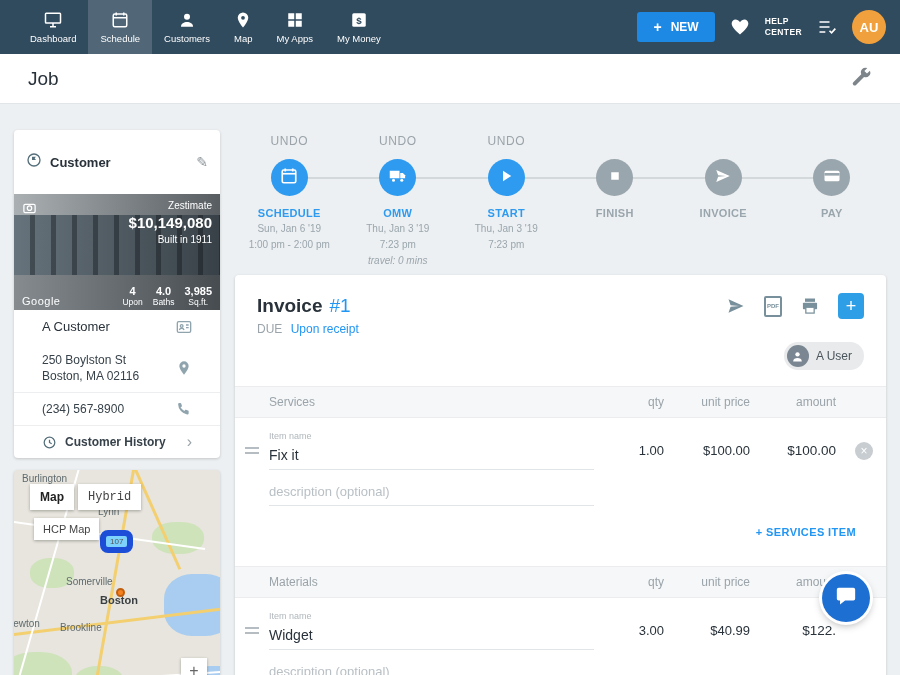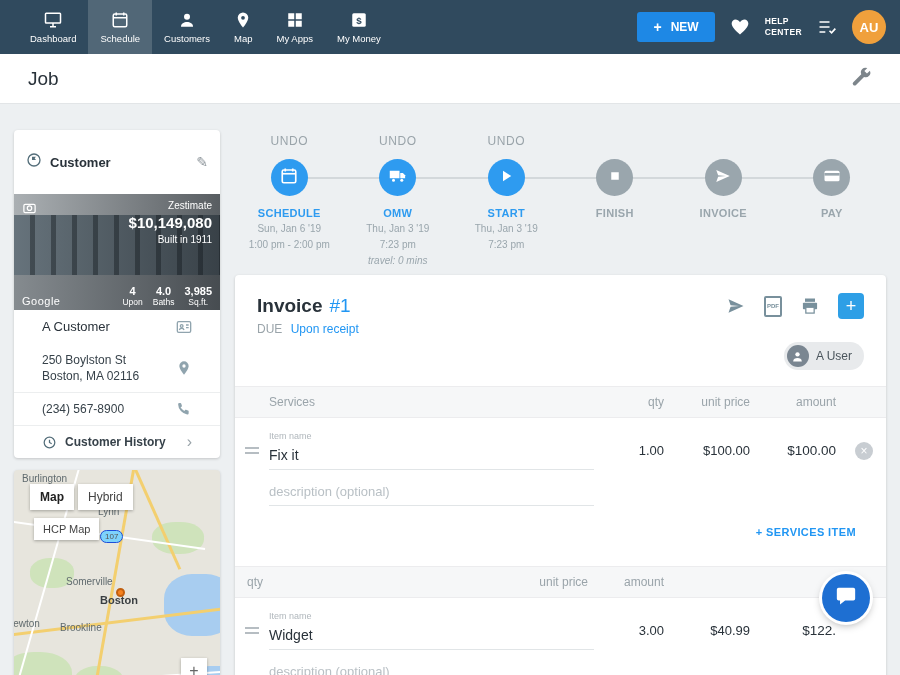--- a/index.html
+++ b/index.html
@@ -66,21 +66,21 @@
   .chev { margin-left:auto; color:#9aa4aa; font-size:16px; line-height:1; }
 
   
   .map-card { position:relative; height:247px; overflow:hidden; border-radius:4px; background:#e7e5dd; box-shadow:0 1px 3px rgba(0,0,0,.18); }
   .green { position:absolute; background:#cfe3bb; border-radius:45%; }
   .water { position:absolute; background:#a8cdf0; border-radius:40%; }
   .road { position:absolute; background:#fff; }
   .road.y { background:#f3cf6f; }
   .mlabel { position:absolute; font-size:10px; color:#5f6a6e; white-space:nowrap; }
   .mlabel.big { font-size:11px; font-weight:bold; color:#3a3f42; }
-  .shield { position:absolute; font-size:8px; color:#555; background:#7dd3fc; border:1px solid #1d4ed8; border-radius:8px; padding:0 4px; line-height:11px; }
+  .shield { position:absolute; font-size:8px; color:#555; background:#7dd3fc; border:6px solid #1d4ed8; border-radius:8px; padding:0 4px; line-height:11px; }
   .marker { position:absolute; width:9px; height:9px; border-radius:50%; background:#f5821f; border:2px solid #c25f0e; }
   .mbtn { position:absolute; background:#fff; box-shadow:0 1px 3px rgba(0,0,0,.3); font-size:12px; color:#444; padding:6px 10px; cursor:pointer; }
   .mbtn.bold { font-weight:bold; color:#222; }
   .mbtn.small { font-size:11px; padding:5px 9px; }
   .zbtn { position:absolute; width:26px; height:26px; background:#fff; box-shadow:0 1px 3px rgba(0,0,0,.3); color:#666; font-size:16px; display:flex; align-items:center; justify-content:center; cursor:pointer; }
 
   
   .main { flex:1; display:flex; flex-direction:column; }
   .timeline { padding-top:4px; }
   .steps { display:flex; position:relative; }
@@ -349,21 +349,21 @@
         <span class="shield" style="left:86px; top:60px;">107</span>
         <span class="mlabel" style="left:52px; top:106px;">Somerville</span>
         <span class="mlabel big" style="left:86px; top:124px;">Boston</span>
         <span class="mlabel" style="left:-8px; top:148px;">Newton</span>
         <span class="mlabel" style="left:46px; top:152px;">Brookline</span>
         <span class="mlabel" style="left:130px; top:214px;">Quincy</span>
         <span class="mlabel" style="left:24px; top:226px;">Dedham</span>
         <span class="marker" style="left:102px; top:118px;"></span>
 
         <div class="mbtn bold" style="left:16px; top:14px;">Map</div>
-        <div class="mbtn" style="left:64px; top:14px;">Hybrid</div>
+        <div class="mbtn" style="left:64px; top:14px;font-family:Liberation Mono, monospace;">Hybrid</div>
         <div class="mbtn small" style="left:20px; top:48px;">HCP Map</div>
 
         <div class="zbtn" style="right:13px; top:188px;">+</div>
         <div class="zbtn" style="right:13px; top:220px;">−</div>
       </div>
     </div>
 
     <div class="main">
 
       <div class="timeline">
@@ -504,20 +504,21 @@
           <span class="remove">×</span>
         </div>
         <div class="igrid desc-row">
           <input class="txt-input" placeholder="description (optional)" style="">
         </div>
         <div class="add-row">
           <span class="add-link">+ SERVICES ITEM</span>
         </div>
 
         <div class="igrid sec-header">
+          <span class="sec-title">Materials</span>
           <span class="coltxt">qty</span>
           <span class="coltxt">unit price</span>
           <span class="coltxt">amount</span>
           <span></span>
         </div>
         <div class="igrid item-row">
           <span class="handle">
               <span></span>
               <span></span>
             </span>

